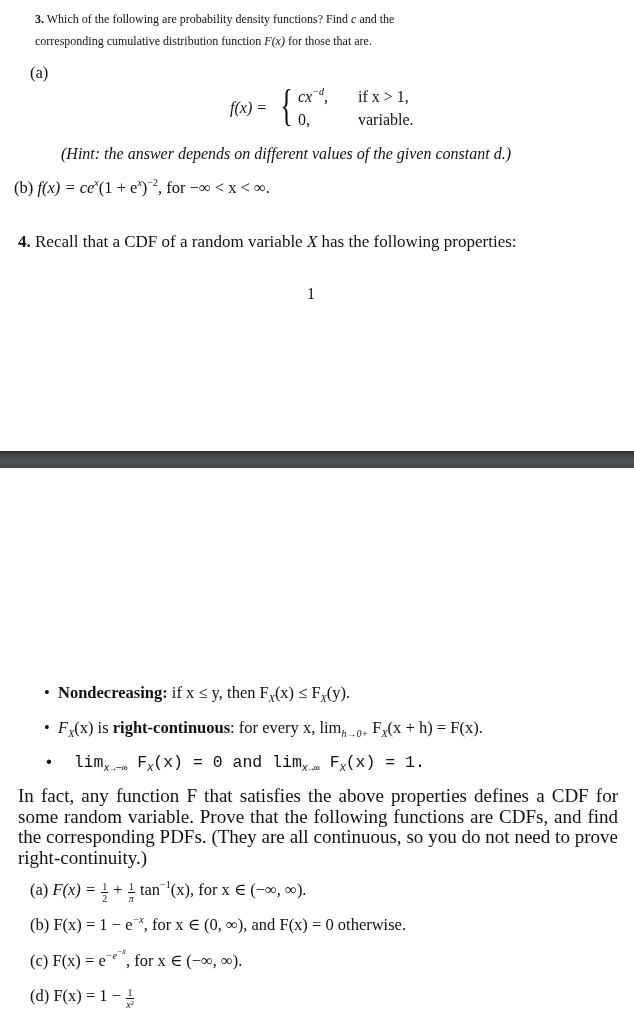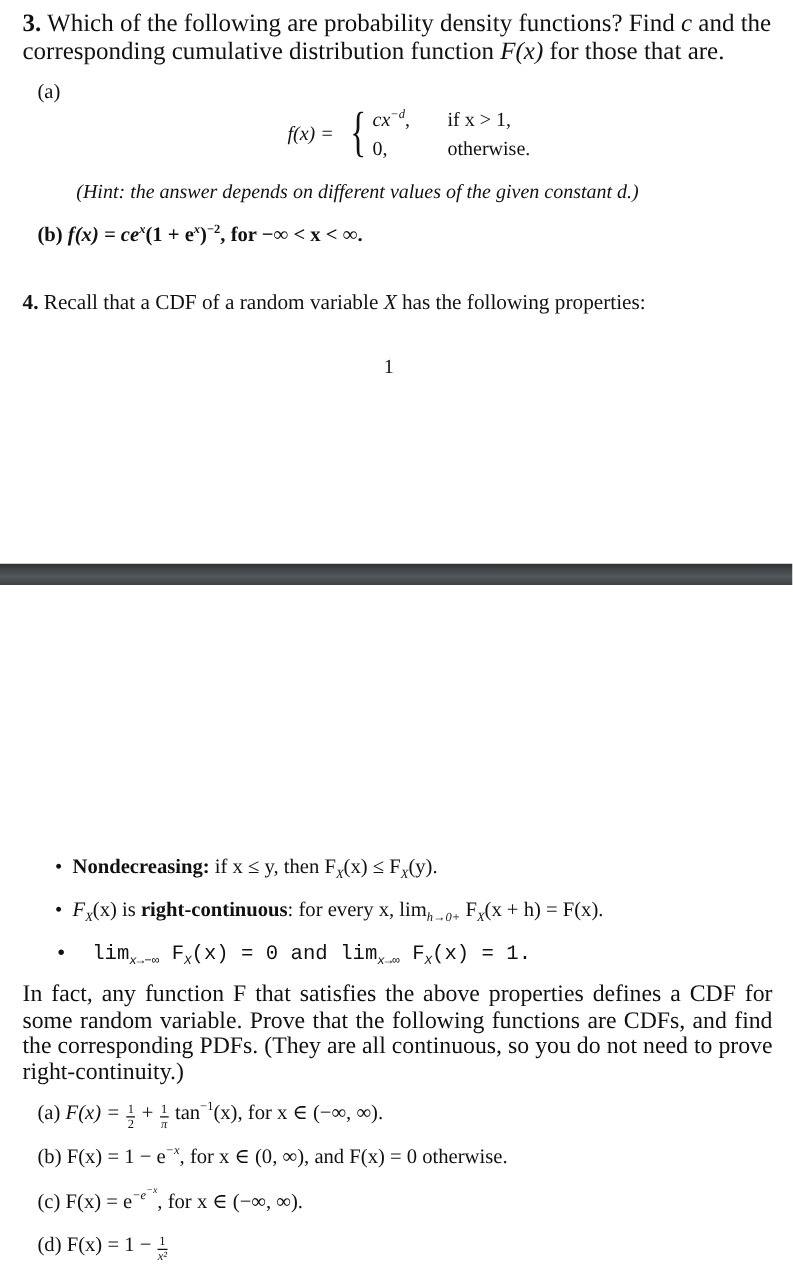--- a/index.html
+++ b/index.html
@@ -15,21 +15,21 @@
   .frac .num { display:block; border-bottom:1px solid #111; padding:0 1px; }
   .frac .den { display:block; }
   .page-break { position:absolute; left:0; top:451px; width:634px; height:17px;
     background:linear-gradient(to bottom,#2d2f31 0%,#464a4d 35%,#52575b 60%,#3e4245 100%); }
   .para { position:absolute; left:18px; width:600px; font-size:19px; line-height:20.5px; text-align:justify; }
   .brace { font-size:44px; line-height:40px; font-weight:100; transform:scaleX(0.6); display:inline-block; }
 </style>
 </head>
 <body>
 
-<div class="abs serif" style="left:18px;top:8px;width:600px;font-size:20px;line-height:22px;">
+<div class="abs serif" style="left:35px;top:8px;width:600px;font-size:12px;line-height:22px;">
   <div style="white-space:nowrap;">
     <b>3.</b>
     <span>Which of the following are probability density functions? Find</span>
     <span class="it">c</span>
     <span>and the</span>
   </div>
   <div style="white-space:nowrap;">
     <span>corresponding cumulative distribution function</span>
     <span class="it">F(x)</span>
     <span>for those that are.</span>
@@ -37,26 +37,26 @@
 </div>
 
 <div class="abs serif" style="left:30px;top:63px;font-size:16.5px;">(a)</div>
 
 <div class="abs serif" style="left:230px;top:86px;font-size:16px;height:46px;">
   <span class="abs it" style="left:0;top:13px;white-space:nowrap;">f(x) =</span>
   <span class="abs brace" style="left:46px;top:0;">{</span>
   <span class="abs" style="left:68px;top:2px;white-space:nowrap;"><span class="it">cx</span><sup class="it">−d</sup>,</span>
   <span class="abs" style="left:128px;top:2px;white-space:nowrap;">if x &gt; 1,</span>
   <span class="abs" style="left:68px;top:25px;">0,</span>
-  <span class="abs" style="left:128px;top:25px;white-space:nowrap;">otherwise.</span>
+  <span class="abs" style="left:128px;top:25px;white-space:nowrap;">variable.</span>
 </div>
 
 <div class="abs serif it" style="left:61px;top:145px;font-size:16px;white-space:nowrap;">(Hint: the answer depends on different values of the given constant d.)</div>
 
-<div class="abs serif" style="left:30px;top:178px;font-size:16.5px;white-space:nowrap;font-weight:bold;">
+<div class="abs serif" style="left:14px;top:178px;font-size:16.5px;white-space:nowrap;">
   <span>(b)</span>
   <span class="it">f(x) = ce</span><sup class="it">x</sup><span>(1 + e</span><sup class="it">x</sup><span>)</span><sup>−2</sup><span>, for −∞ &lt; x &lt; ∞.</span>
 </div>
 
 <div class="abs serif" style="left:18px;top:232px;font-size:17px;white-space:nowrap;">
   <b>4.</b>
   <span>Recall that a CDF of a random variable</span>
   <span class="it">X</span>
   <span>has the following properties:</span>
 </div>

